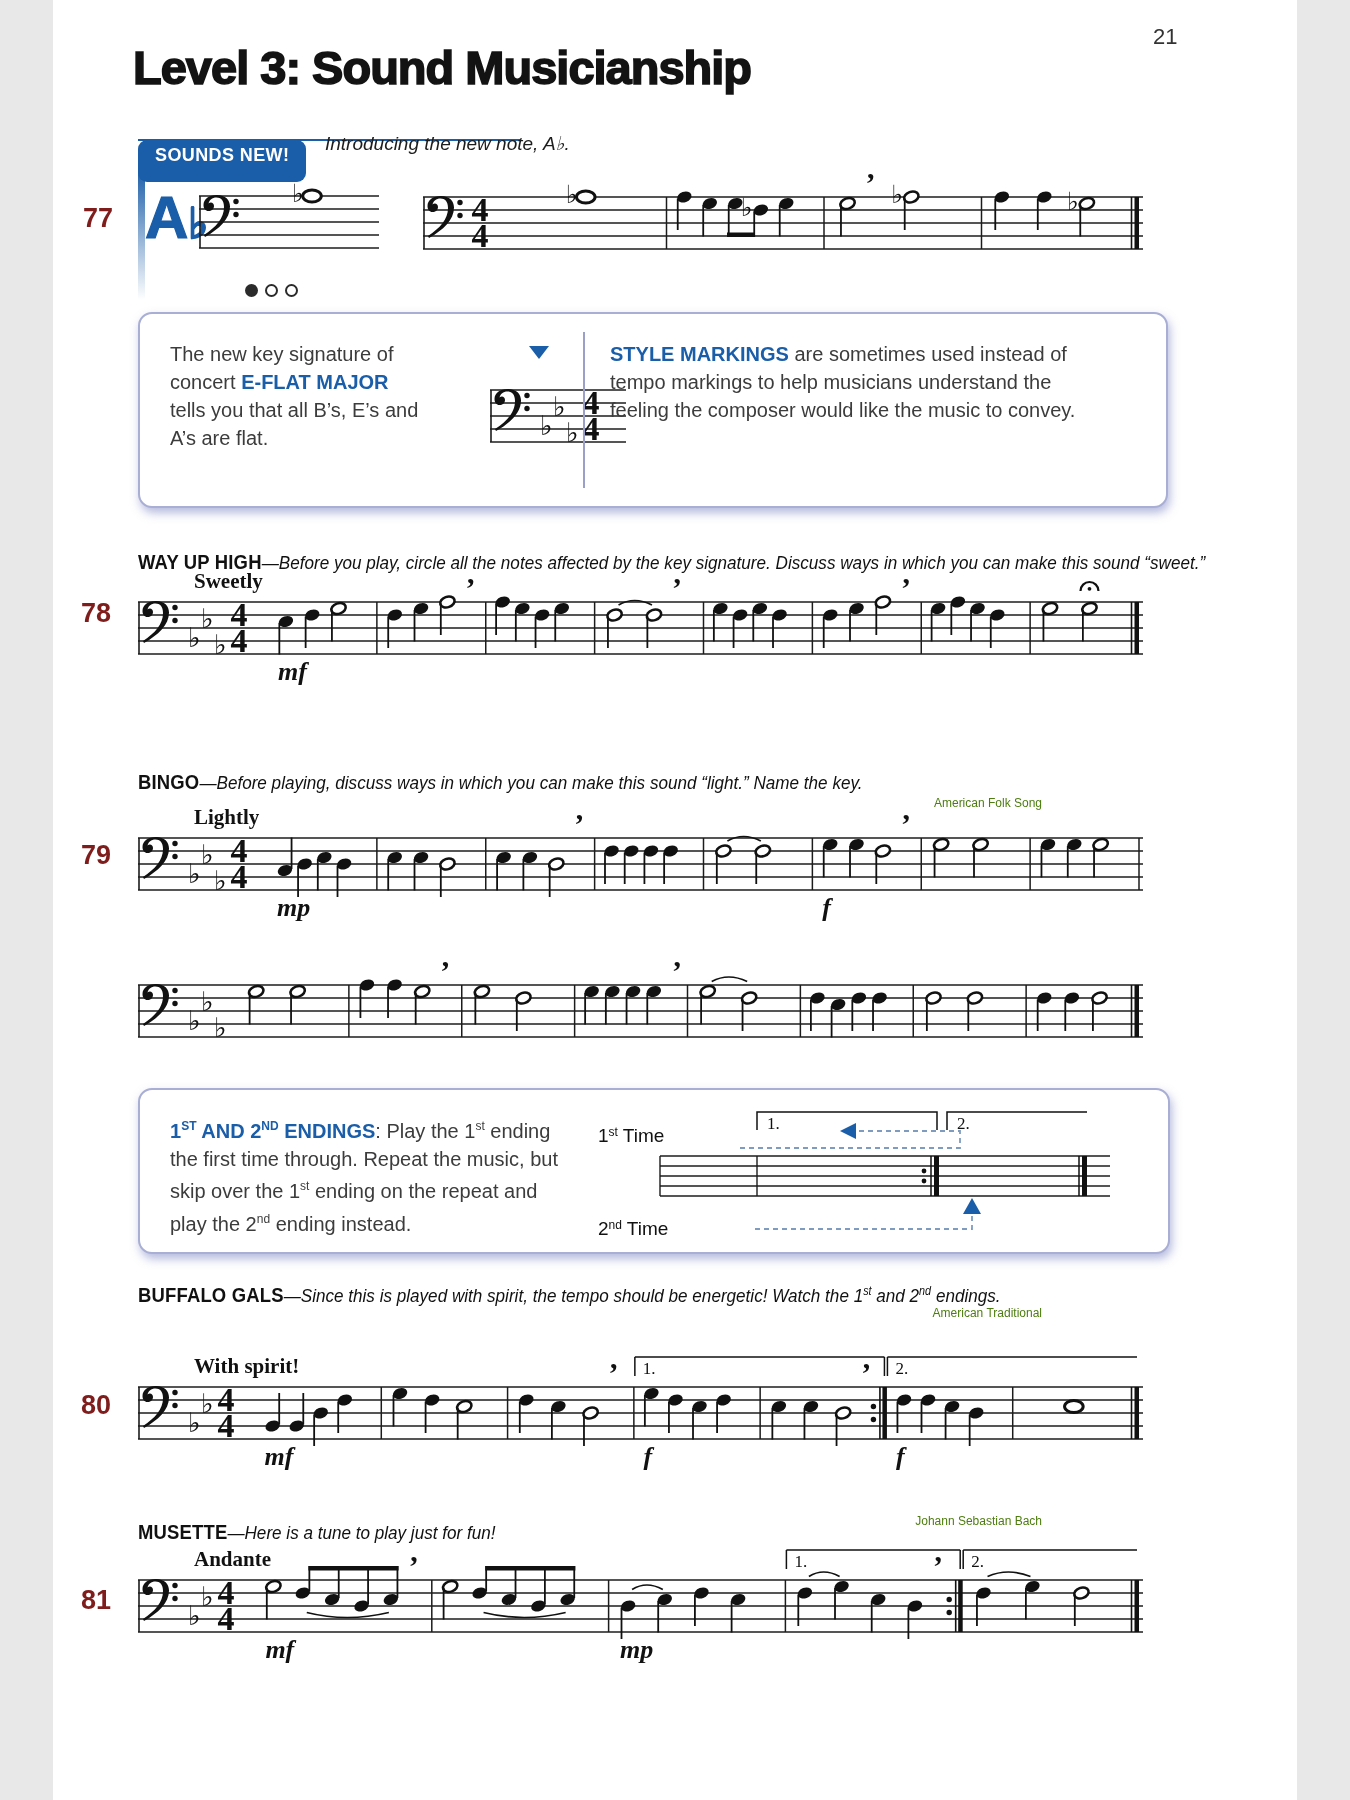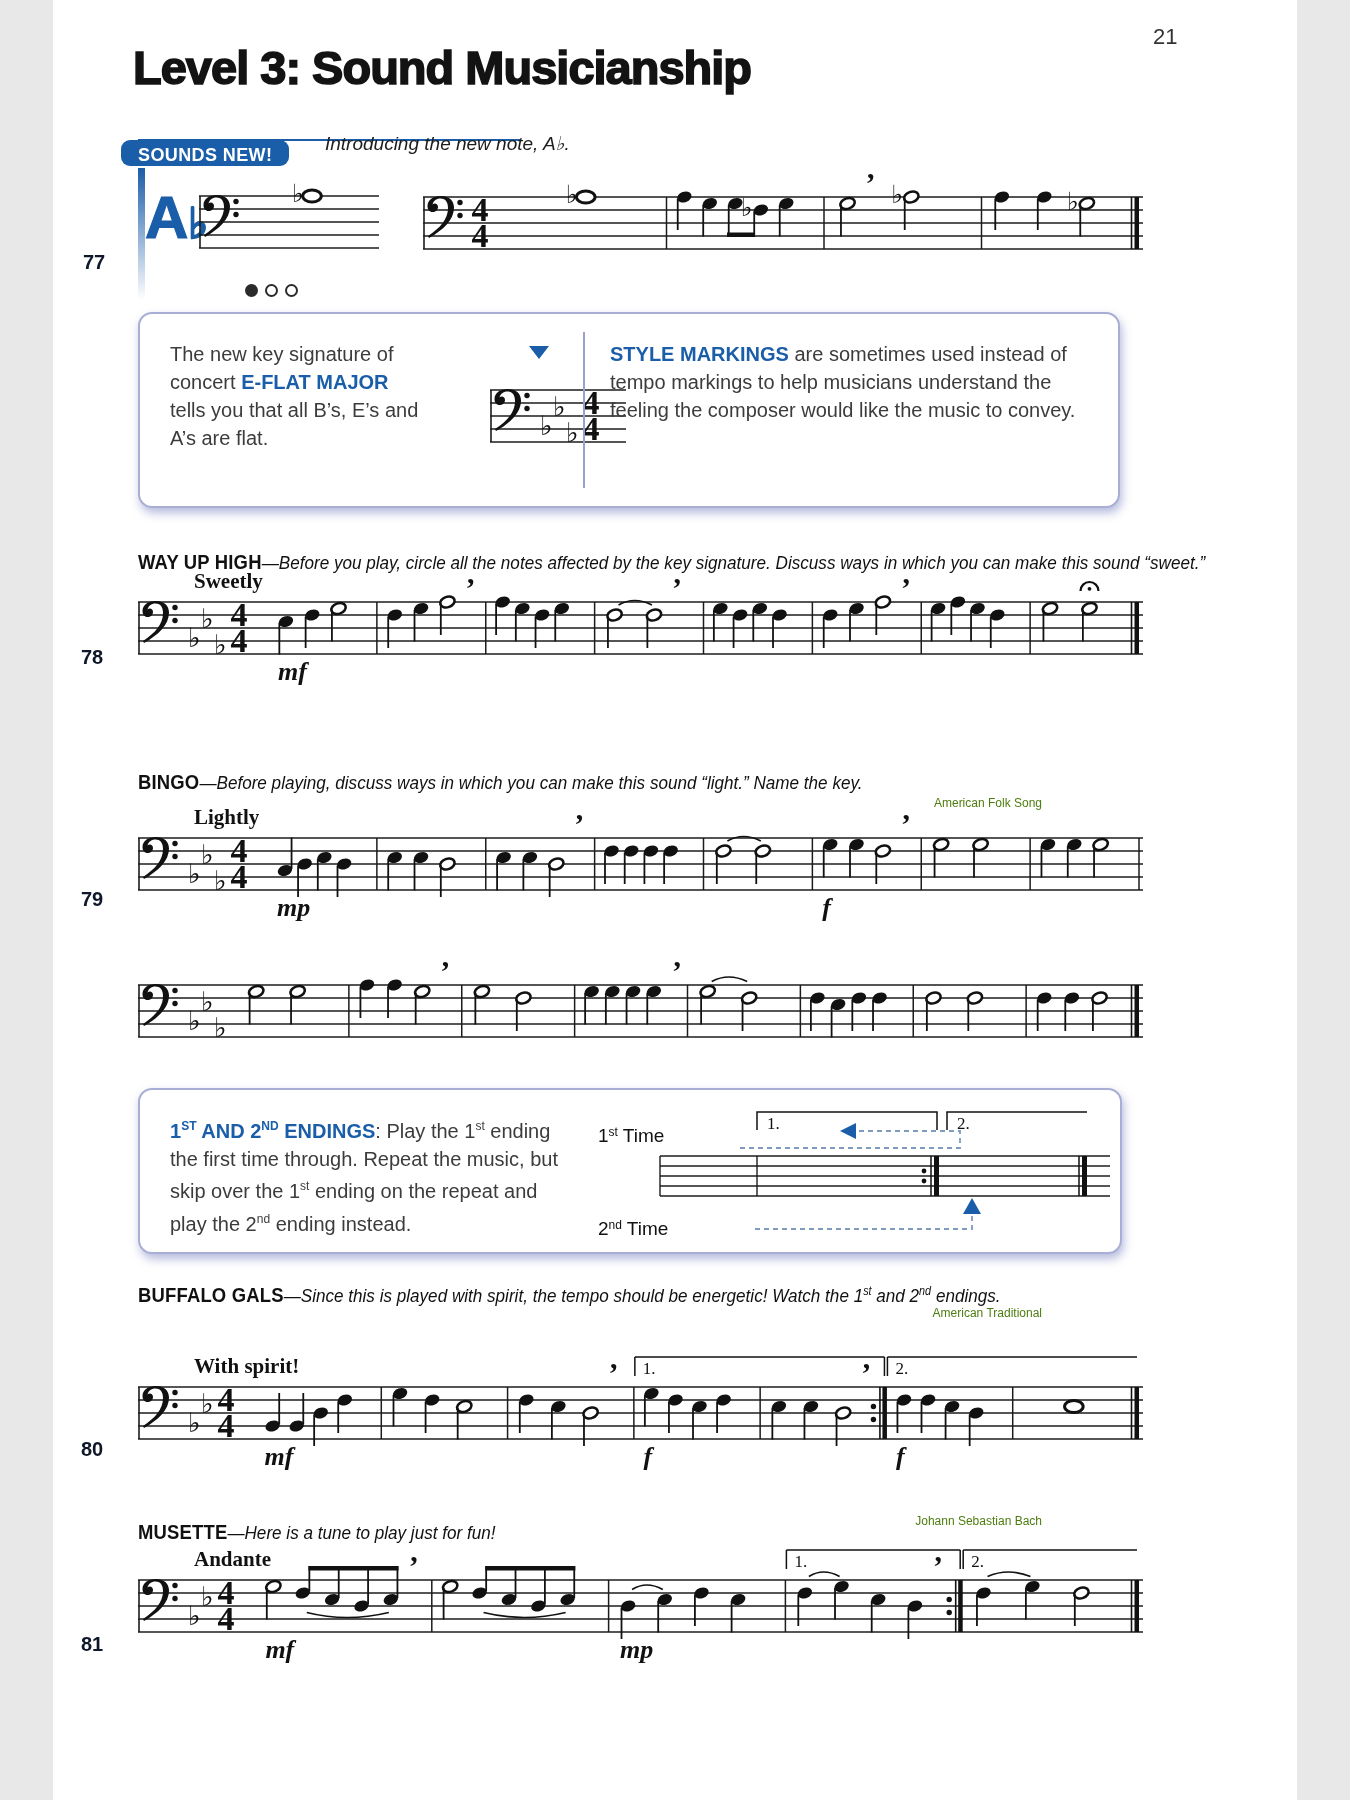--- a/index.html
+++ b/index.html
@@ -5,42 +5,42 @@
   html,body{margin:0;padding:0;background:#e8e8e8;}
   #page{position:relative;width:1244px;height:1800px;background:#ffffff;margin:0 auto;
         font-family:"Liberation Sans",sans-serif;color:#222;overflow:hidden;}
   .abs{position:absolute;}
   
   #page-number{left:1100px;top:24px;font-size:22px;color:#333;}
   #main-title{left:78px;top:38px;font-size:47px;font-weight:bold;color:#131313;
               letter-spacing:-1px;-webkit-text-stroke:1.6px #131313;font-family:"Liberation Sans",sans-serif;}
   
   #badge-rule{left:85px;top:139px;width:382px;height:2px;}
-  #sounds-new-badge{left:68px;top:140px;padding:5px 17px 0 17px;border-radius:9px;
+  #sounds-new-badge{left:85px;top:140px;padding:5px 17px 16px 17px;border-radius:9px;
       color:#fff;font-weight:bold;font-size:18px;letter-spacing:.4px;}
   #badge-tail{left:85px;top:168px;width:7px;height:132px;border-radius:0 0 4px 4px;}
   #sounds-new-caption{left:272px;top:132px;font-style:italic;font-size:19px;color:#1d1d1d;}
   
-  .ex-number{font-size:20px;font-weight:bold;color:#0f172a;margin-top:48px;}
+  .ex-number{font-size:27px;font-weight:bold;color:#7f1d1d;}
   .heading-line{white-space:nowrap;transform:scaleX(.9);transform-origin:0 50%;}
   .hname{font-weight:bold;font-size:20.5px;color:#111;letter-spacing:.2px;}
   .hdesc{font-style:italic;font-size:19px;color:#111;}
   .hdesc sup,.sup{font-size:12px;vertical-align:super;}
   .credit{font-size:12px;color:#4d7c0f;}
   
   #ab-label{left:92px;top:188px;color:var(--accent);font-weight:bold;-webkit-text-stroke:1.2px var(--accent);}
   #ab-label .big-a{font-size:60px;line-height:1;}
   #ab-label .big-flat{font-size:42px;}
   .dot-row{display:flex;gap:7px;}
   .dot{width:13px;height:13px;border-radius:50%;box-sizing:border-box;}
   .dot.filled{background:#2b2b2b;}
   .dot.open{background:#fff;border:2.5px solid #2b2b2b;}
   
   .info-box{background:#fff;border:2px solid #a9aed4;border-radius:14px;
-            box-shadow:2px 5px 10px rgba(110,120,190,.5);}
+            box-shadow:2px 5px 10px rgba(110,120,190,.5);padding-left:48px;}
   #info-box-1{left:85px;top:312px;width:978px;height:192px;}
   #info-box-2{left:85px;top:1088px;width:980px;height:162px;}
   .box-text{font-size:20px;line-height:28px;color:#3c3c3c;}
   .term-blue{color:var(--accent);font-weight:bold;}
   #ib1-left{left:30px;top:26px;width:250px;}
   #ib1-divider{left:443px;top:18px;height:156px;width:2px;background:#9aa0c8;}
   #ib1-right{left:470px;top:26px;width:478px;}
   #key-triangle{left:389px;top:32px;width:0;height:0;border-left:10px solid transparent;
       border-right:10px solid transparent;border-top:13px solid var(--accent);}
   #ib1-staff{left:350px;top:52px;}

